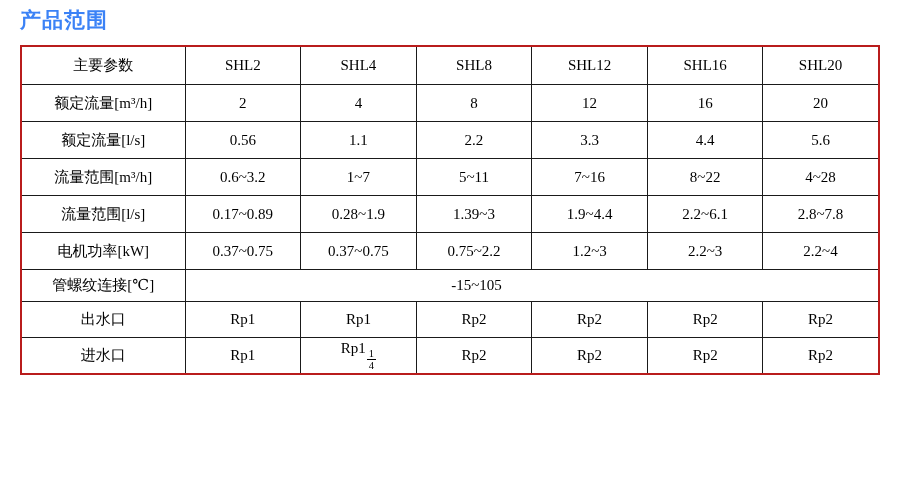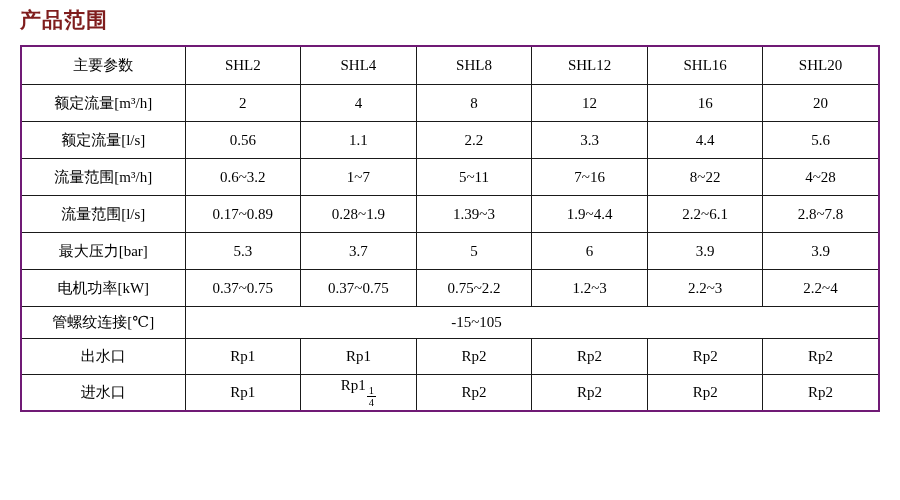--- a/index.html
+++ b/index.html
@@ -17,27 +17,27 @@
     padding: 6px 0 0 20px;
     font-family: "Liberation Serif", "DejaVu Serif", serif;
     color: #000000;
   }
   .page-title {
     font-family: Liberation Serif, serif;
     font-weight: bold;
     font-size: 21px;
     letter-spacing: 1px;
     margin: 0 0 11px 0;
-    color: #7f1d1d;
+    color: #3b82f6;
   }
   table.spec-table {
     border-collapse: collapse;
     table-layout: fixed;
     width: 858px;
-    border: 2px solid #701a75;
+    border: 2px solid #b91c1c;
   }
   table.spec-table td, table.spec-table th {
     border: 1px solid #1a1a1a;
     text-align: center;
     vertical-align: middle;
     font-size: 15px;
     font-weight: normal;
     padding: 0;
     color: #000000;
     overflow: hidden;
@@ -117,29 +117,20 @@
         <tr class="h-std">
           <td>流量范围[l/s]</td>
           <td>0.17~0.89</td>
           <td>0.28~1.9</td>
           <td>1.39~3</td>
           <td>1.9~4.4</td>
           <td>2.2~6.1</td>
           <td>2.8~7.8</td>
         </tr>
         <tr class="h-std">
-          <td>最大压力[bar]</td>
-          <td>5.3</td>
-          <td>3.7</td>
-          <td>5</td>
-          <td>6</td>
-          <td>3.9</td>
-          <td>3.9</td>
-        </tr>
-        <tr class="h-std">
           <td>电机功率[kW]</td>
           <td>0.37~0.75</td>
           <td>0.37~0.75</td>
           <td>0.75~2.2</td>
           <td>1.2~3</td>
           <td>2.2~3</td>
           <td>2.2~4</td>
         </tr>
         <tr class="h-temp">
           <td>管螺纹连接[℃]</td>

